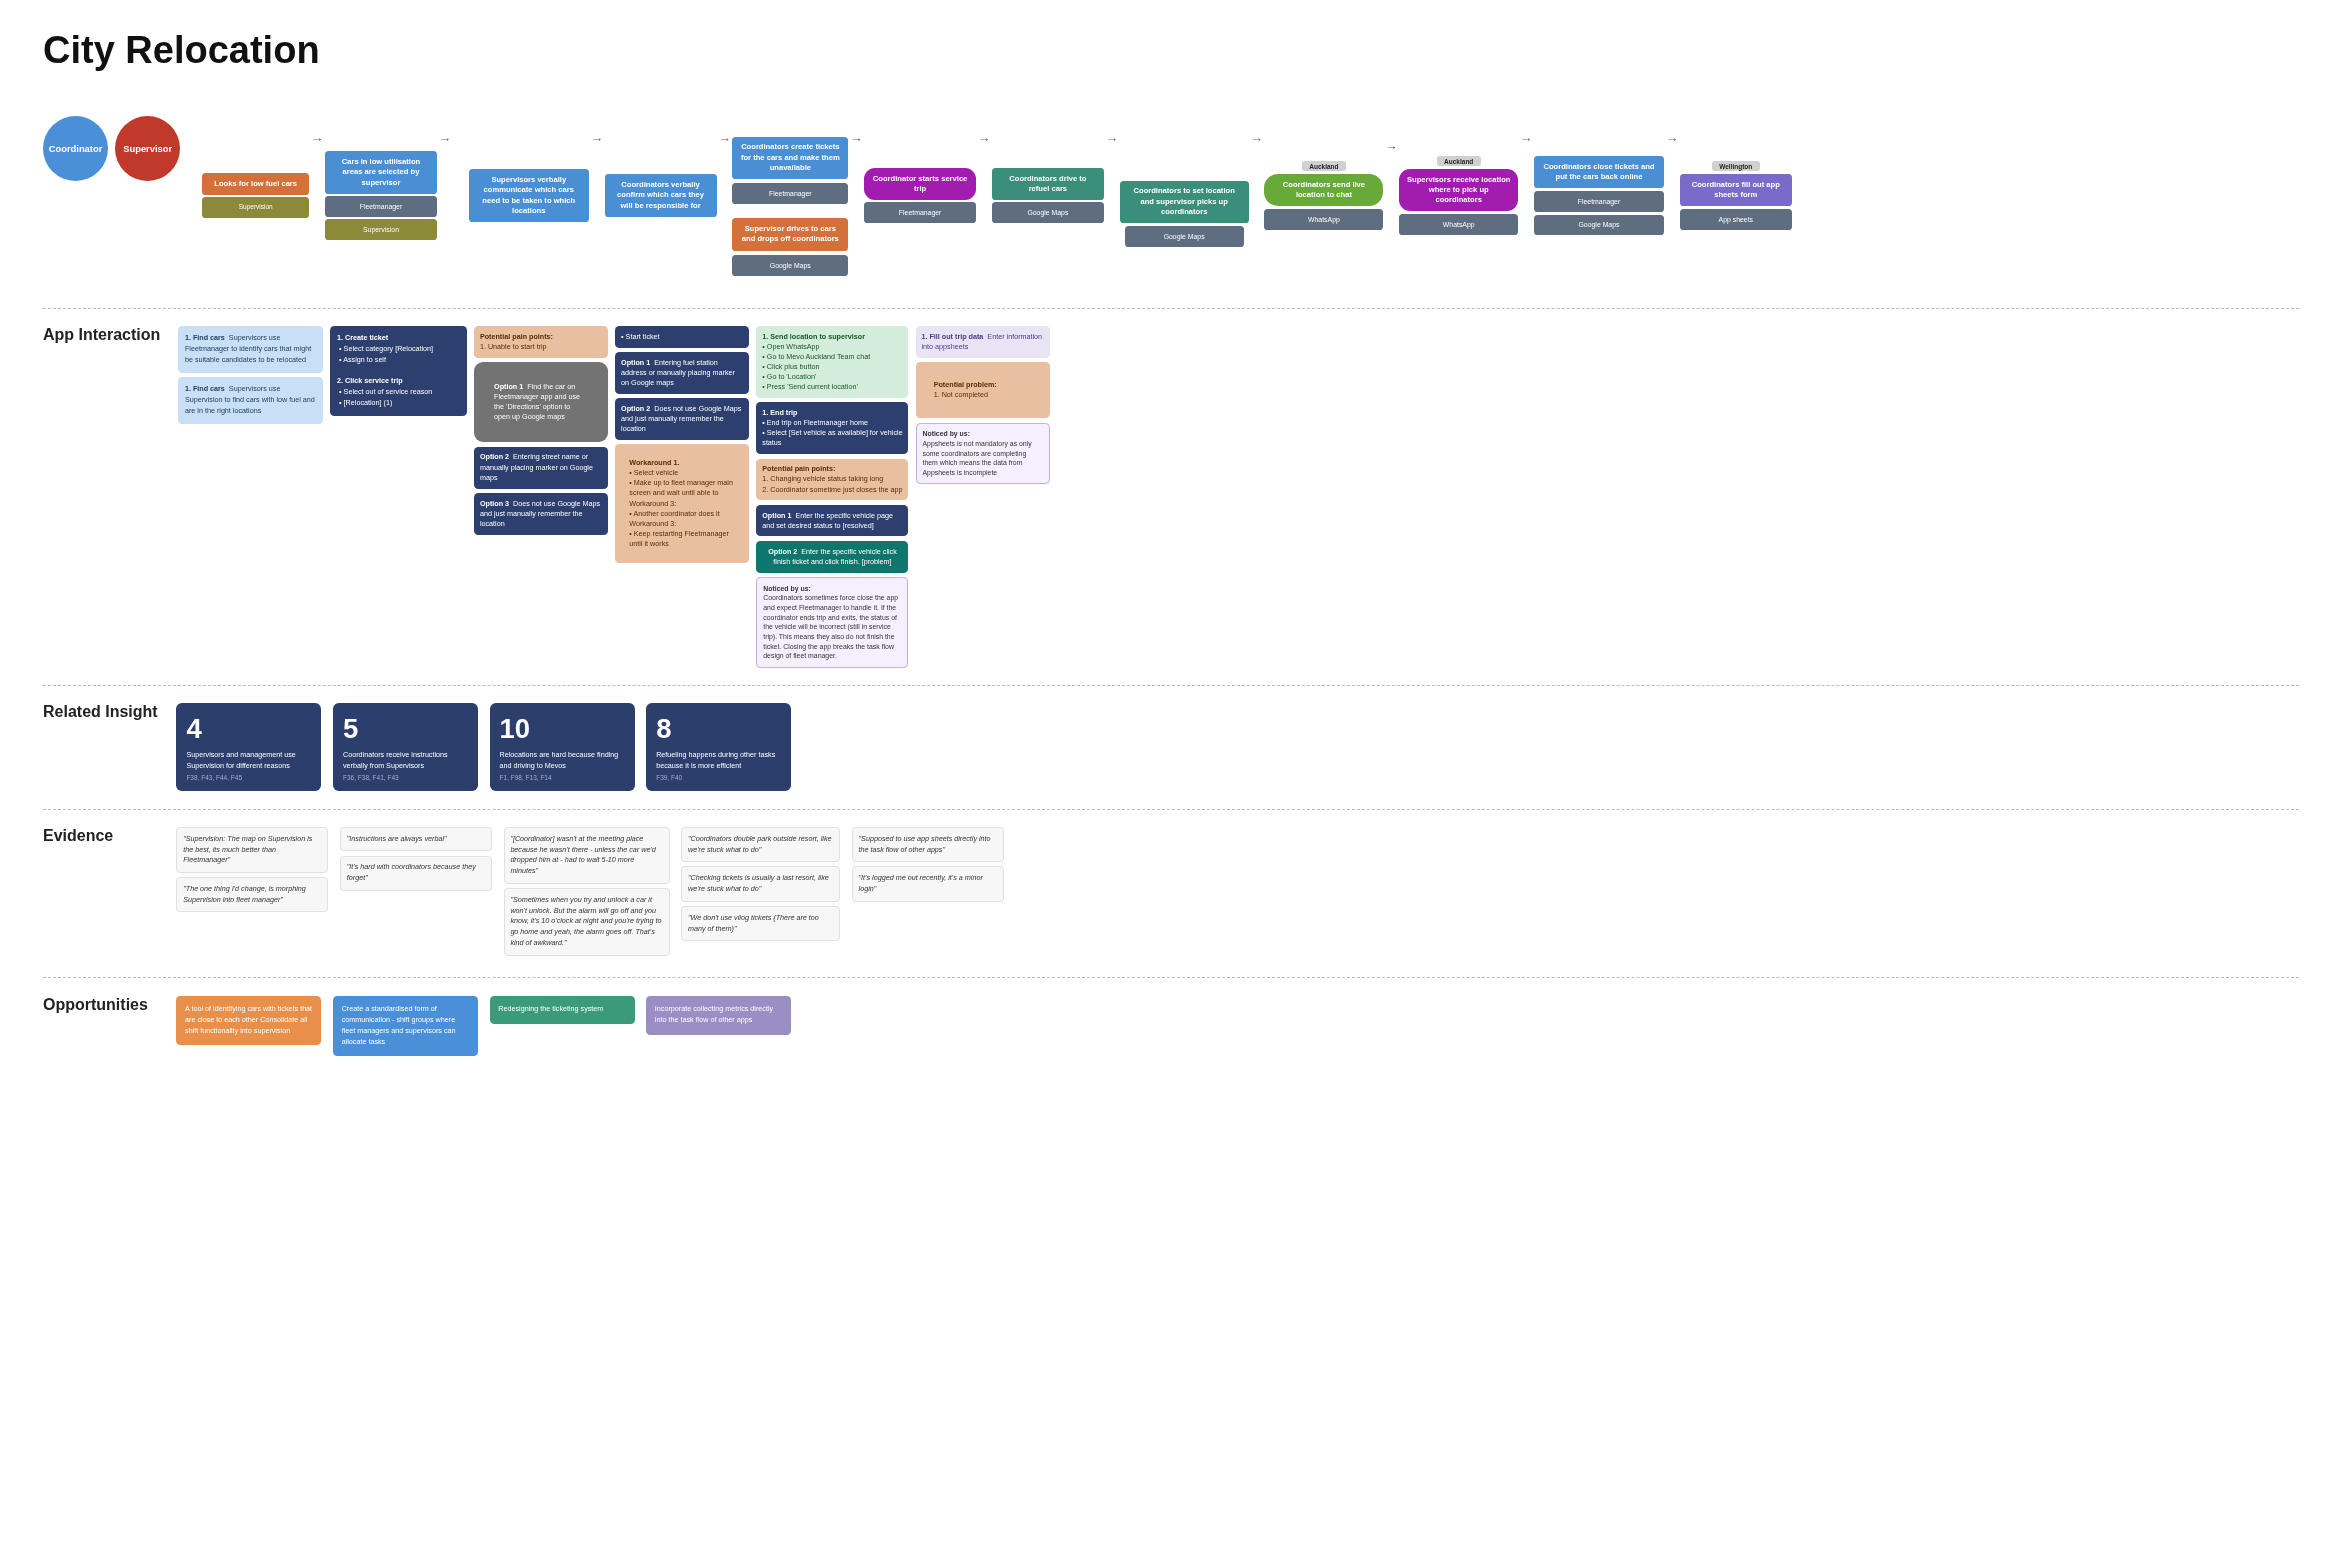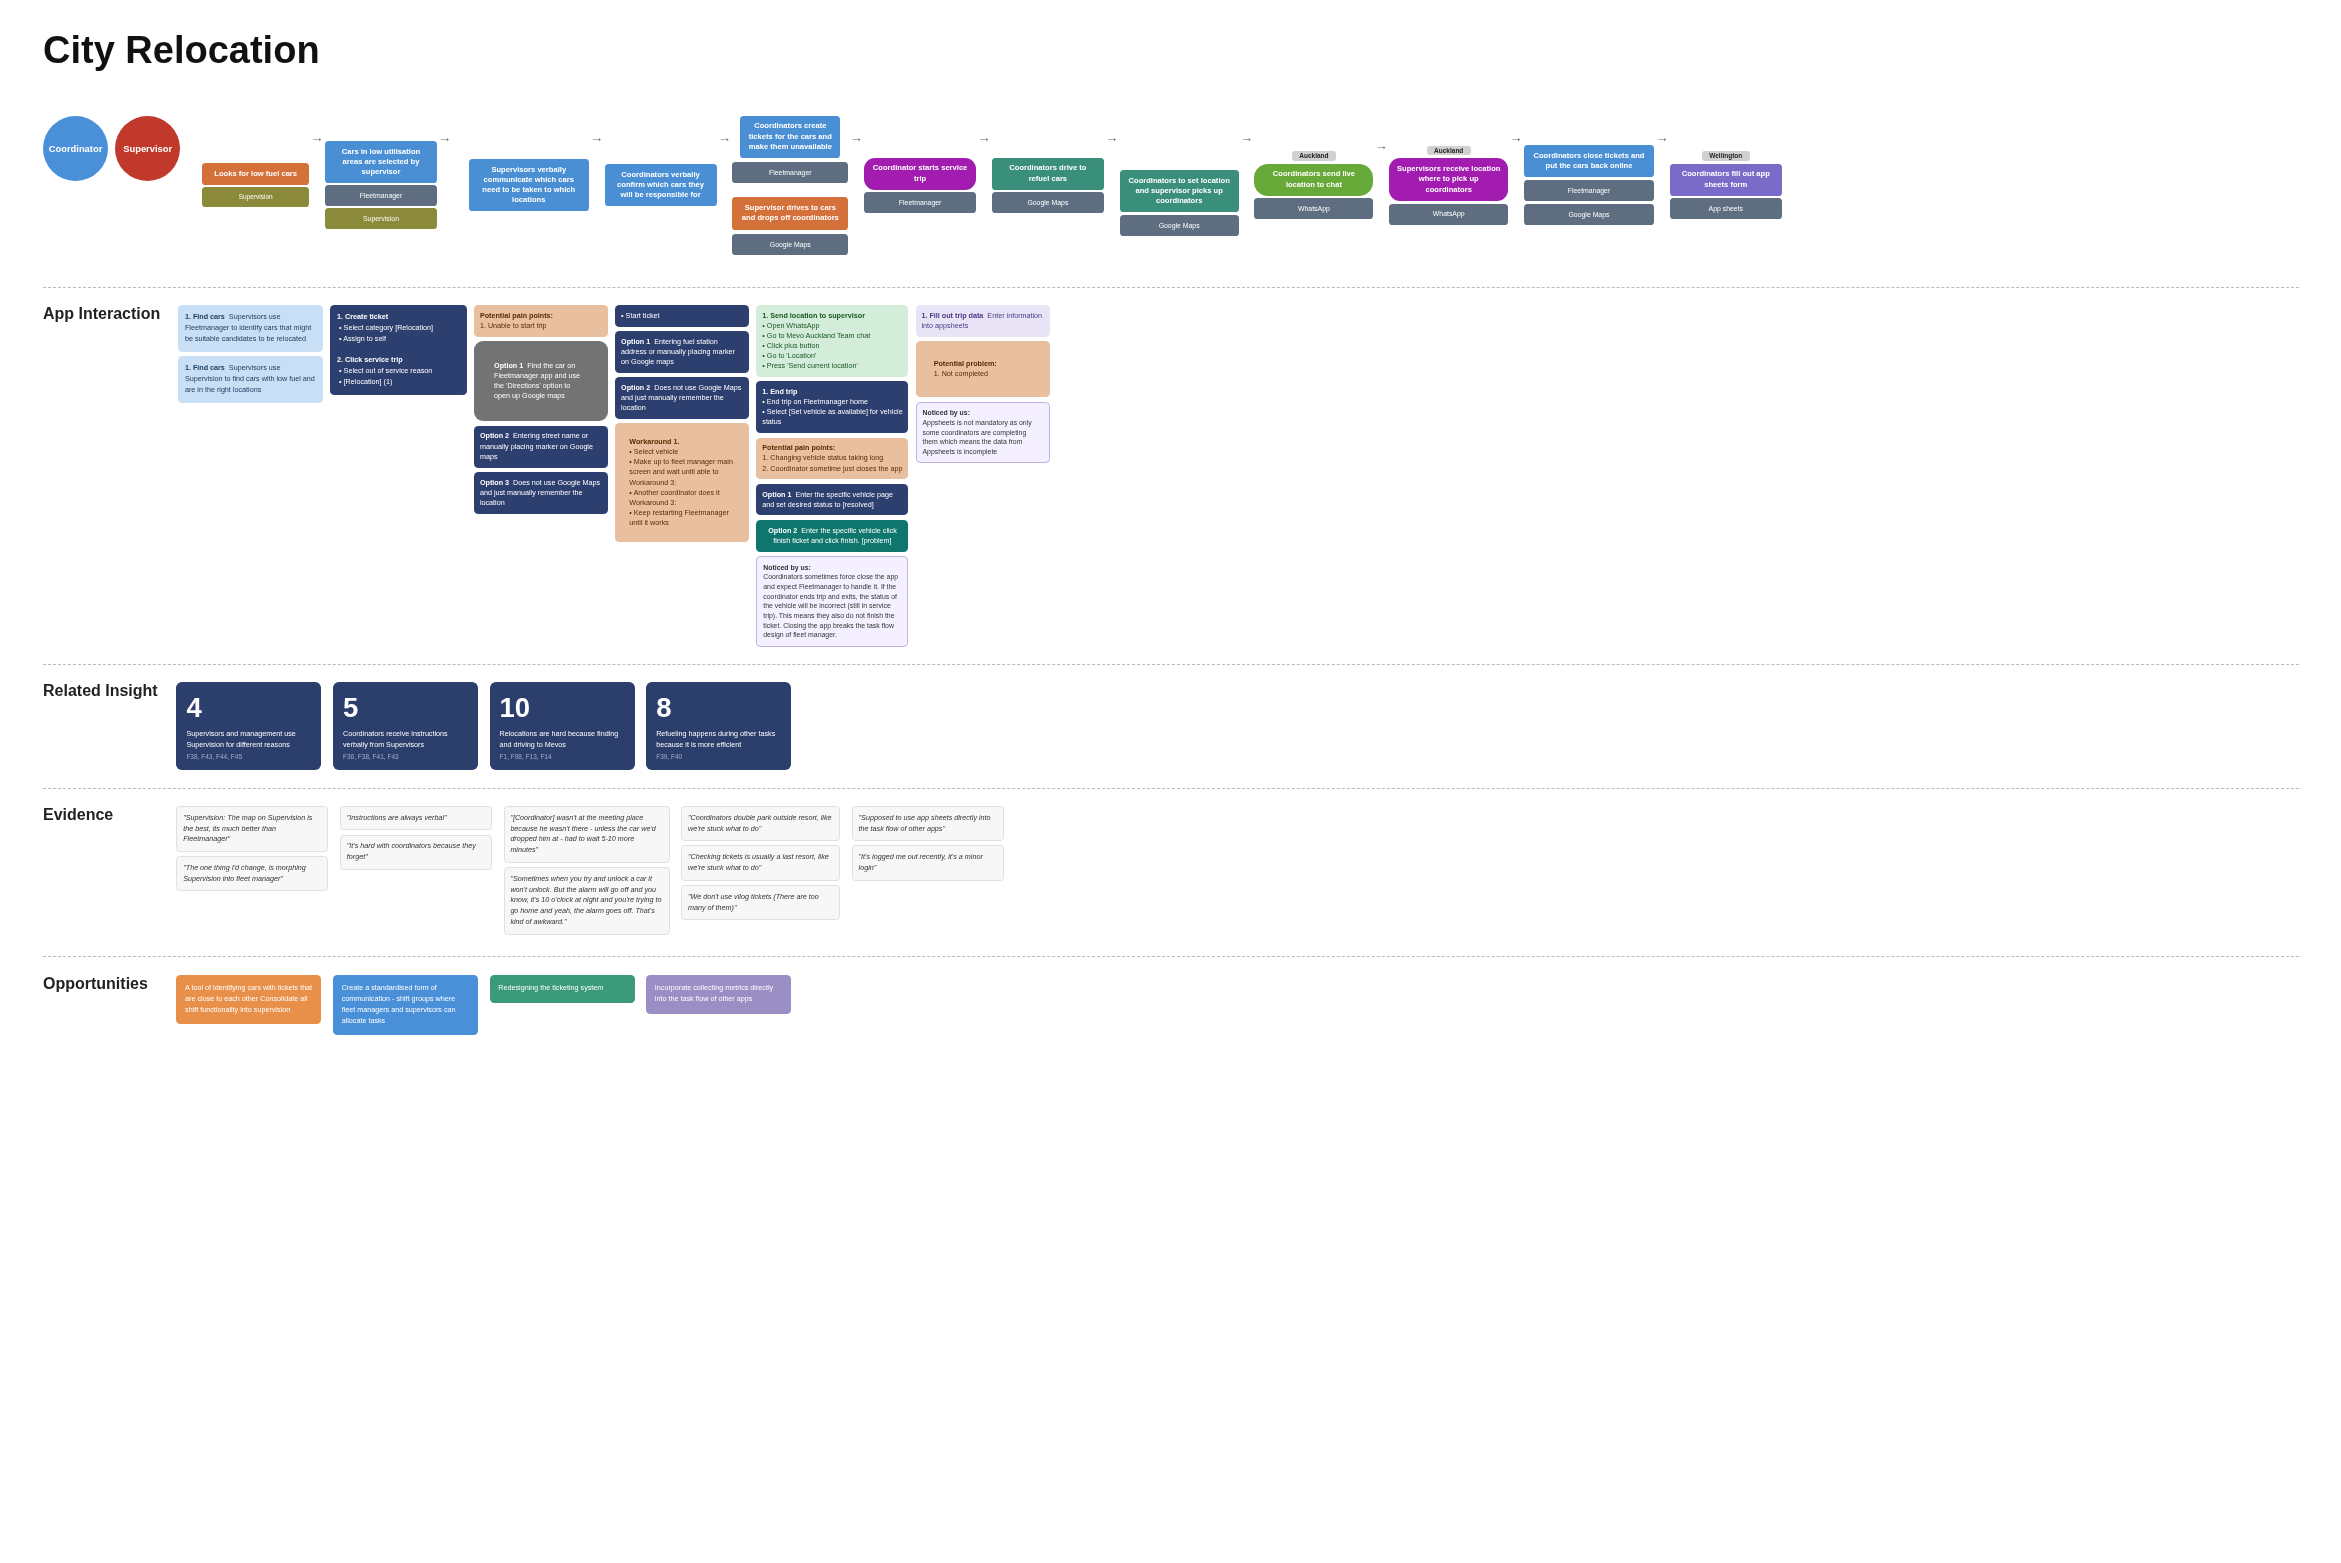--- a/index.html
+++ b/index.html
@@ -82,42 +82,42 @@
         <div class="pf-box pf-blue" style="width:120px;margin-left:16px;">Supervisors verbally communicate which cars need to be taken to which locations</div>
       </div>
       <span class="cflow-arr" style="margin-top:14.5px;">→</span>
 
       <div class="cflow-node">
         <div class="pf-box pf-blue" style="width:112px;">Coordinators verbally confirm which cars they will be responsible for</div>
       </div>
       <span class="cflow-arr" style="margin-top:14.5px;">→</span>
 
       <div class="cflow-node" style="gap:4.3px;">
-        <div class="pf-box pf-blue" style="width:100px;">Coordinators create tickets for the cars and make them unavailable</div>
+        <div class="pf-box pf-blue" style="width:116px;margin-top:21px;">Coordinators create tickets for the cars and make them unavailable</div>
         <div class="pf-box pf-gray" style="width:116px;">Fleetmanager</div>
         <div style="height:5.8px;"></div>
         <div class="pf-box pf-orange" style="width:116px;">Supervisor drives to cars and drops off coordinators</div>
         <div class="pf-box pf-gray" style="width:116px;">Google Maps</div>
       </div>
       <span class="cflow-arr" style="margin-top:14.5px;">→</span>
 
       <div class="cflow-node">
         <div class="pf-box pf-dark" style="width:112px;">Coordinator starts service trip</div>
         <div class="pf-box pf-gray" style="width:112px;">Fleetmanager</div>
       </div>
       <span class="cflow-arr" style="margin-top:14.5px;">→</span>
 
       <div class="cflow-node">
         <div class="pf-box pf-teal" style="width:112px;">Coordinators drive to refuel cars</div>
         <div class="pf-box pf-gray" style="width:112px;">Google Maps</div>
       </div>
       <span class="cflow-arr" style="margin-top:14.5px;">→</span>
 
       <div class="cflow-node" style="gap:2.9px;">
-        <div class="pf-box pf-teal" style="width:119px;margin-top:36px;">Coordinators to set location and supervisor picks up coordinators</div>
+        <div class="pf-box pf-teal" style="width:129px;margin-top:36px;">Coordinators to set location and supervisor picks up coordinators</div>
         <div class="pf-box pf-gray" style="width:119px;">Google Maps</div>
       </div>
       <span class="cflow-arr" style="margin-top:14.5px;">→</span>
 
       <div class="cflow-node" style="gap:2.9px;">
         <div style="background:#d0d0d0;border-radius:2.9px;padding:1.4px 7.2px;font-size:6.5px;font-weight:bold;text-align:center;">Auckland</div>
         <div class="pf-box pf-green" style="width:119px;">Coordinators send live location to chat</div>
         <div class="pf-box pf-gray" style="width:119px;">WhatsApp</div>
       </div>
       <span class="cflow-arr" style="margin-top:22px;">→</span>

